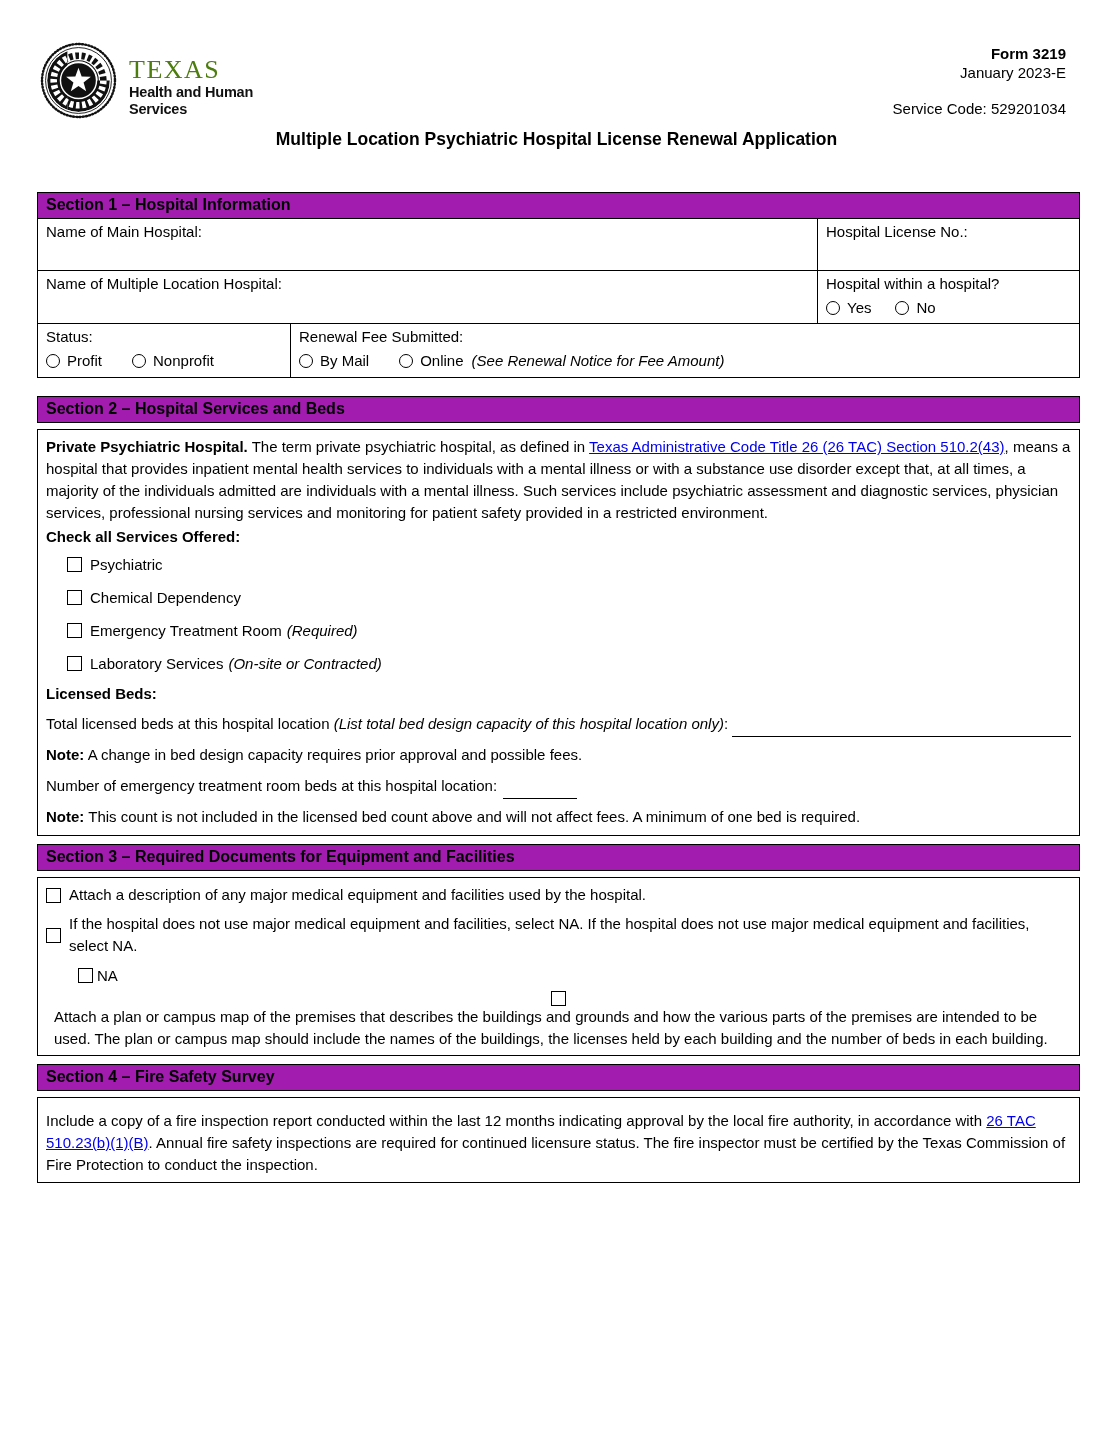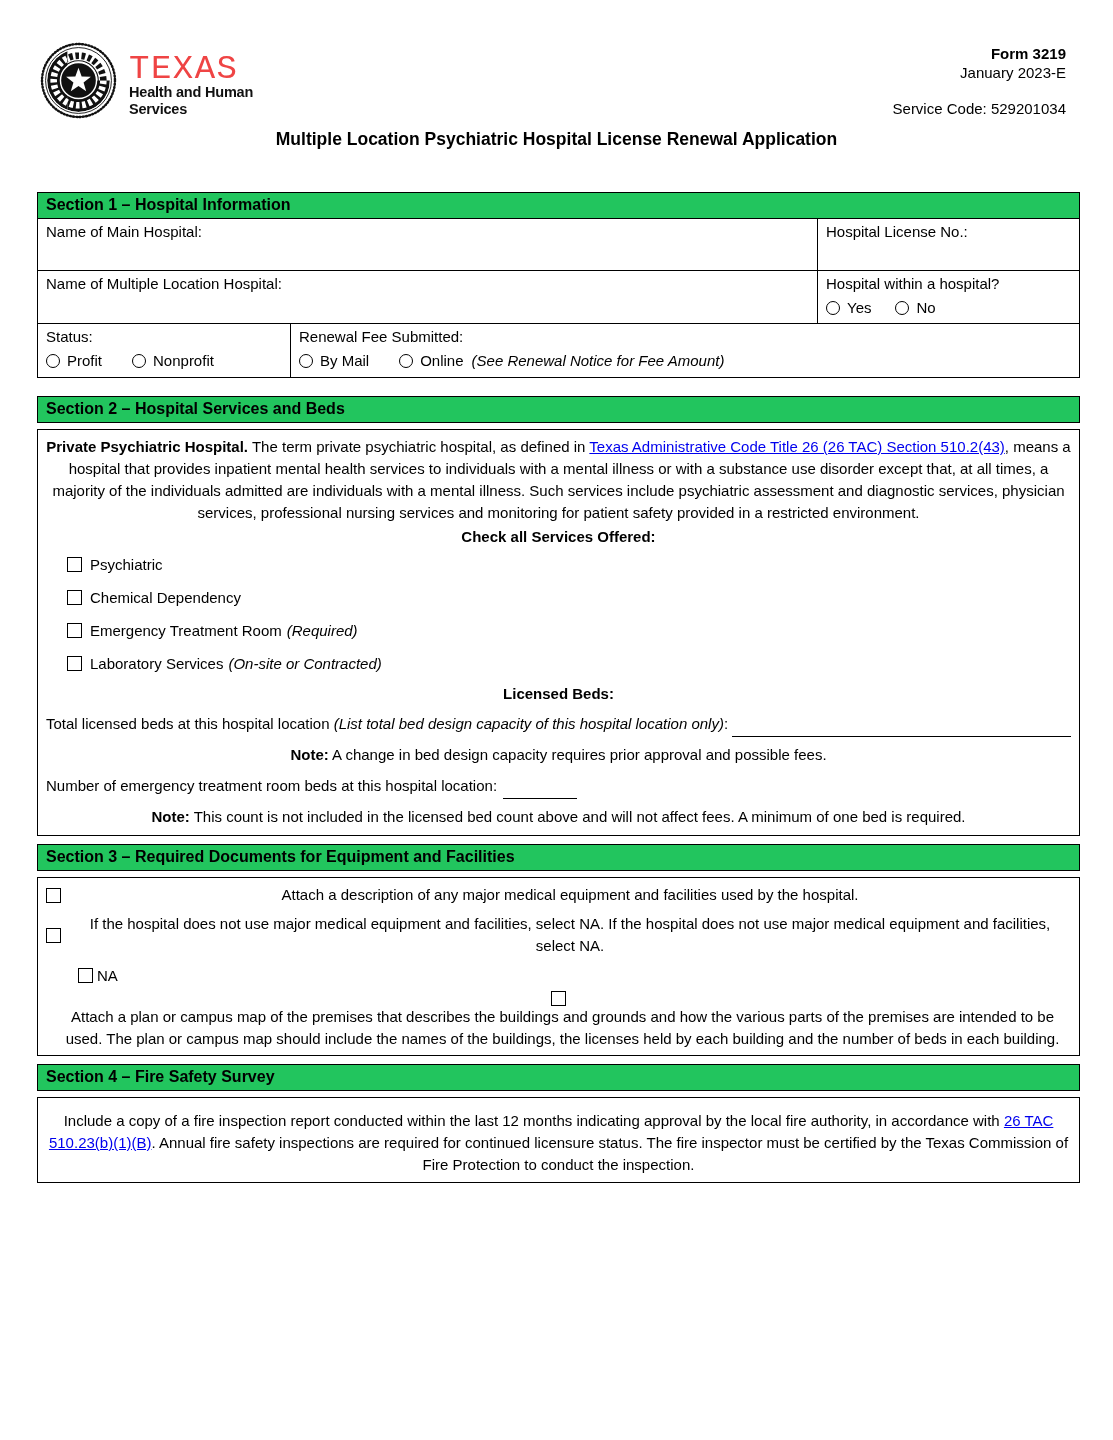--- a/index.html
+++ b/index.html
@@ -9,34 +9,34 @@
     font-family:"Liberation Sans", sans-serif;
     color:#000; position:relative; overflow:hidden;
     -webkit-font-smoothing:antialiased;
   }
   .page { position:absolute; inset:0; }
 
   
   .hdr { position:relative; height:192px; }
   .logo { position:absolute; left:40px; top:42px; display:flex; }
   .logo-text { margin:13px 0 0 12px; }
-  .brand { font-family:Liberation Mono, monospace; font-size:34px; line-height:29px; letter-spacing:1.5px; color:#ef4444; }
+  .brand { font-family:Liberation Serif, serif; font-size:26px; line-height:29px; letter-spacing:1.5px; color:#4d7c0f; }
   .dept { font-weight:bold; font-size:14.5px; line-height:16.5px; letter-spacing:-0.2px; color:#111; }
   .form-meta { position:absolute; top:44px; right:47px; text-align:right; font-size:15px; line-height:19px; }
   .fm-num { font-weight:bold; }
   .fm-svc { margin-top:17px; }
   .doc-title { position:absolute; left:0; right:0; top:129px; text-align:center; font-weight:bold; font-size:17.5px; }
 
   
   .content { padding:0 33px 0 37px; }
   .band {
-    background:#22c55e; border:1px solid #000;
+    background:#a21caf; border:1px solid #000;
     font-weight:bold; font-size:16px; padding:3px 8px 4px;
   }
-  .box { border:1px solid #000; margin-top:6px; font-size:15px; padding:6px 8px 7px;text-align:center; }
+  .box { border:1px solid #000; margin-top:6px; font-size:15px; padding:6px 8px 7px; }
   .sec2 { margin-top:18px; }
   .sec3 { margin-top:8px; }
   .sec4 { margin-top:8px; }
 
   
   .s1-table { border:1px solid #000; border-top:0; font-size:15px; }
   .s1-r12 { display:grid; grid-template-columns:1fr 262px; }
   .s1-r2 { border-top:1px solid #000; }
   .s1-r3 { display:grid; grid-template-columns:252px 1fr; border-top:1px solid #000; }
   .cell { padding:4px 8px; }

